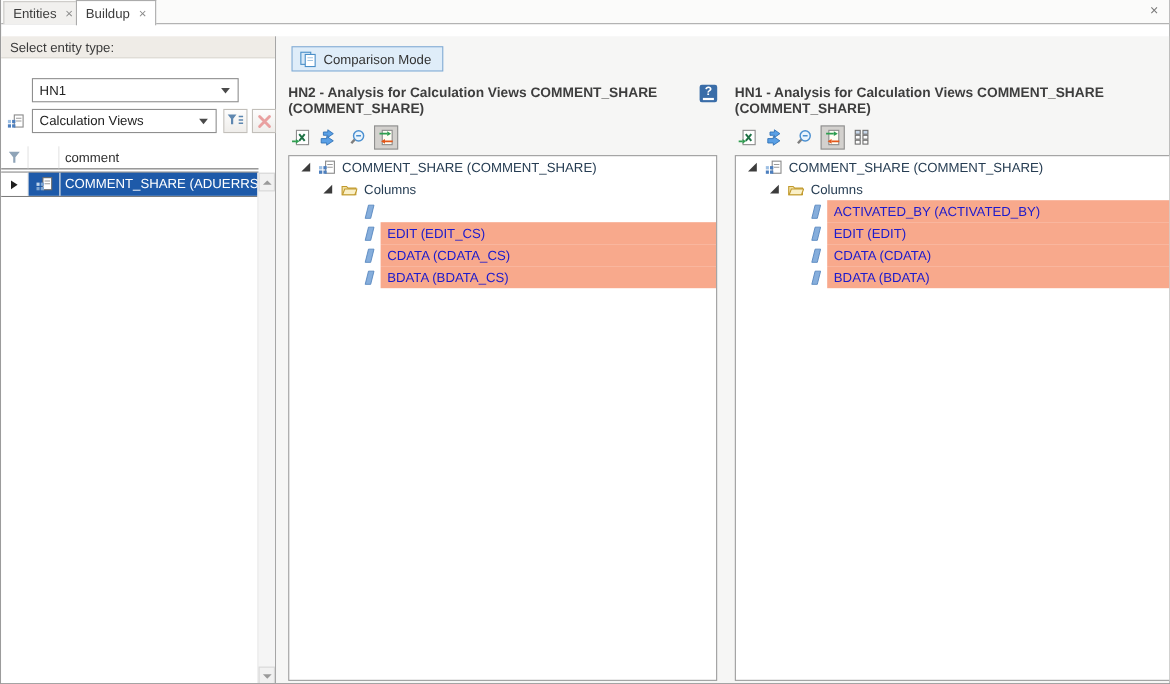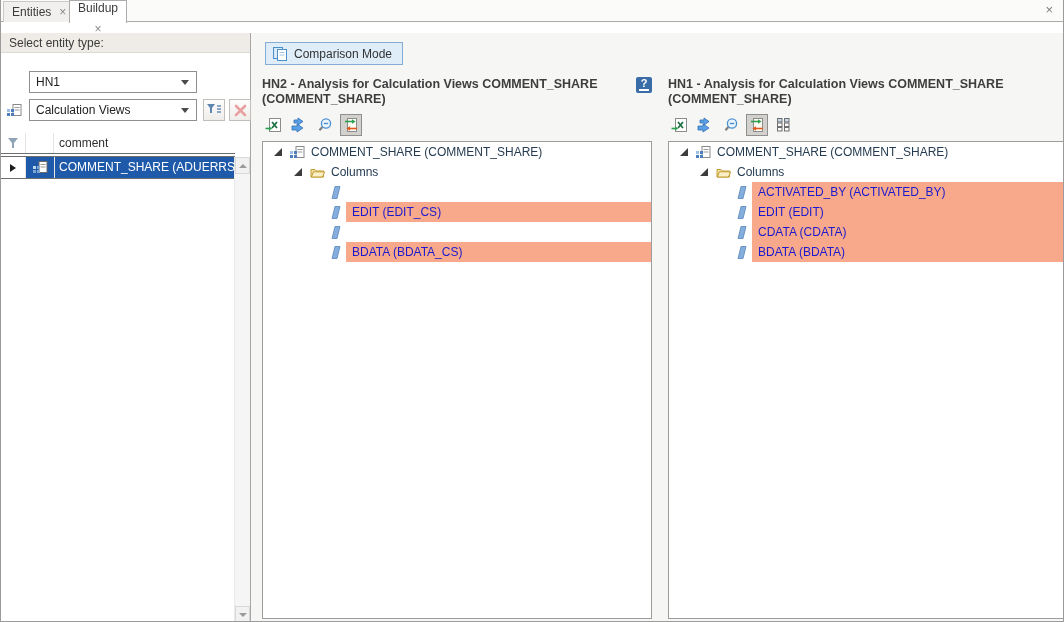--- a/index.html
+++ b/index.html
@@ -3,33 +3,33 @@
 <meta charset="utf-8">
 <style>
   * { margin:0; padding:0; box-sizing:border-box; }
   html,body { width:1064px; height:622px; font-family:"Liberation Sans", sans-serif; background:#fff; }
   .window { position:relative; width:1064px; height:622px; border-left:1px solid #9B9B9B; border-right:1px solid #9B9B9B; border-bottom:1px solid #9B9B9B; overflow:hidden; background:#fff; }
 
   
   .tabstrip { position:relative; height:22px; background:#FBFBFA; border-bottom:1px solid #ABABAB; z-index:5; }
   .tab { position:absolute; top:1px; height:21px; display:flex; align-items:center; gap:8px; padding:0 8px; font-size:12px; color:#3C3C3C; cursor:default; }
   .tab.inactive { left:2px; background:#F1F0EE; border:1px solid #CBC9C6; border-bottom:none; }
-  .tab.active { left:68px; top:0; height:23px; background:#fff; border:1px solid #ABABAB; border-bottom:none; z-index:6;flex-direction:column; }
+  .tab.active { left:68px; top:0; height:23px; background:#fff; border:1px solid #ABABAB; border-bottom:none; z-index:6; }
   .tab-close { color:#8A8A8A; font-size:12px; line-height:1; }
   .win-close { position:absolute; right:10px; top:3px; color:#7A7A7A; font-size:13px; line-height:1; }
 
   .body { position:relative; display:flex; height:599px;margin-top:11px; }
 
   
   .sidebar { position:relative; width:250px; background:#fff; border-right:1px solid #A6A6A6; flex:none; }
   .sb-header { height:20px; line-height:20px; background:#EFECE7; border-bottom:1px solid #DDD9D3; padding-left:8px; font-size:12px; color:#3A3A3A; }
   .dropdown { position:absolute; height:22px; background:#fff; border:1px solid #8F8F8F; display:flex; align-items:center; font-size:12px; color:#222; }
   .dropdown .val { flex:1; padding-left:6px; white-space:nowrap; overflow:hidden; }
   .dd-arrow { width:0; height:0; border-left:4px solid transparent; border-right:4px solid transparent; border-top:5px solid #4A4A4A; margin-right:7px; }
-  .dd-system { left:28px; top:38px; width:168px; }
+  .dd-system { left:28px; top:38px; width:188px; }
   .dd-entity { left:28px; top:66px; width:168px; }
   .cv-icon-slot { position:absolute; left:6px; top:70px; }
   .sq-btn { position:absolute; top:66px; width:22px; height:22px; border:1px solid #C2BFBA; background:linear-gradient(#FDFDFD,#EFEDEA); display:flex; align-items:center; justify-content:center; }
   .btn-filter { left:202px; }
   .btn-clear { left:228px; }
 
   .sb-table { position:absolute; left:0; right:0; top:100px; bottom:0; font-size:12px; }
   .thead { display:flex; height:20px; width:234px; }
   .th { border-right:1px solid #E4E4E4; display:flex; align-items:center; }
   .th-filter { width:25px; justify-content:center; }
@@ -270,20 +270,21 @@
                 </svg>
             </span>
             <span class="hl">EDIT (EDIT_CS)</span>
           </div>
           <div class="trow leaf">
             <span class="icn" style="margin-left:0">
               <svg width="13" height="15">
                   <polygon points="3,13.5 6,1.5 11,1.5 8,13.5" fill="#86AEDC" stroke="#5585BE" stroke-width="0.8"></polygon>
                 </svg>
             </span>
+            <span class="hl">CDATA (CDATA_CS)</span>
           </div>
           <div class="trow leaf">
             <span class="icn" style="margin-left:0">
               <svg width="13" height="15">
                   <polygon points="3,13.5 6,1.5 11,1.5 8,13.5" fill="#86AEDC" stroke="#5585BE" stroke-width="0.8"></polygon>
                 </svg>
             </span>
             <span class="hl">BDATA (BDATA_CS)</span>
           </div>
         </div>

